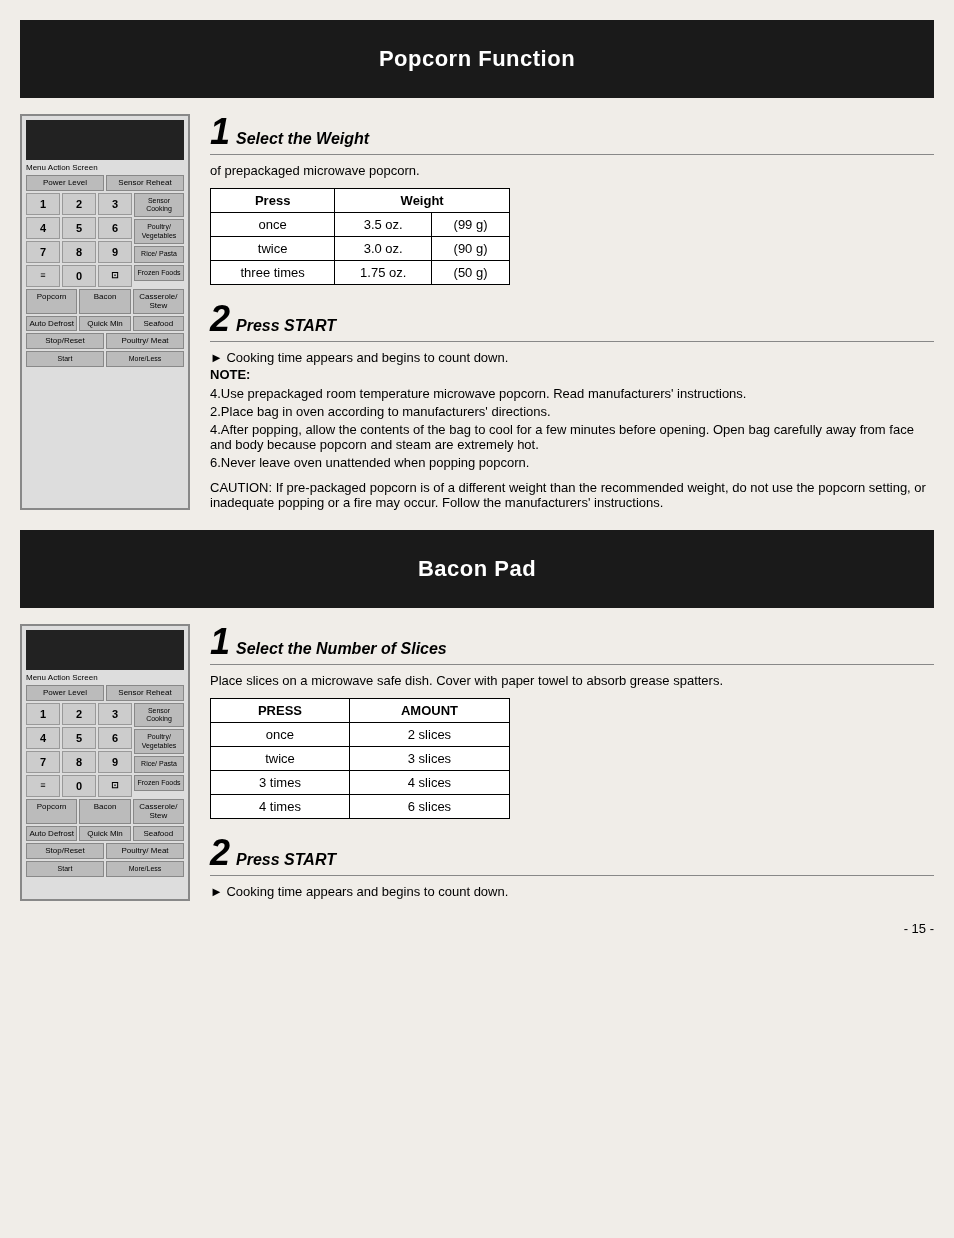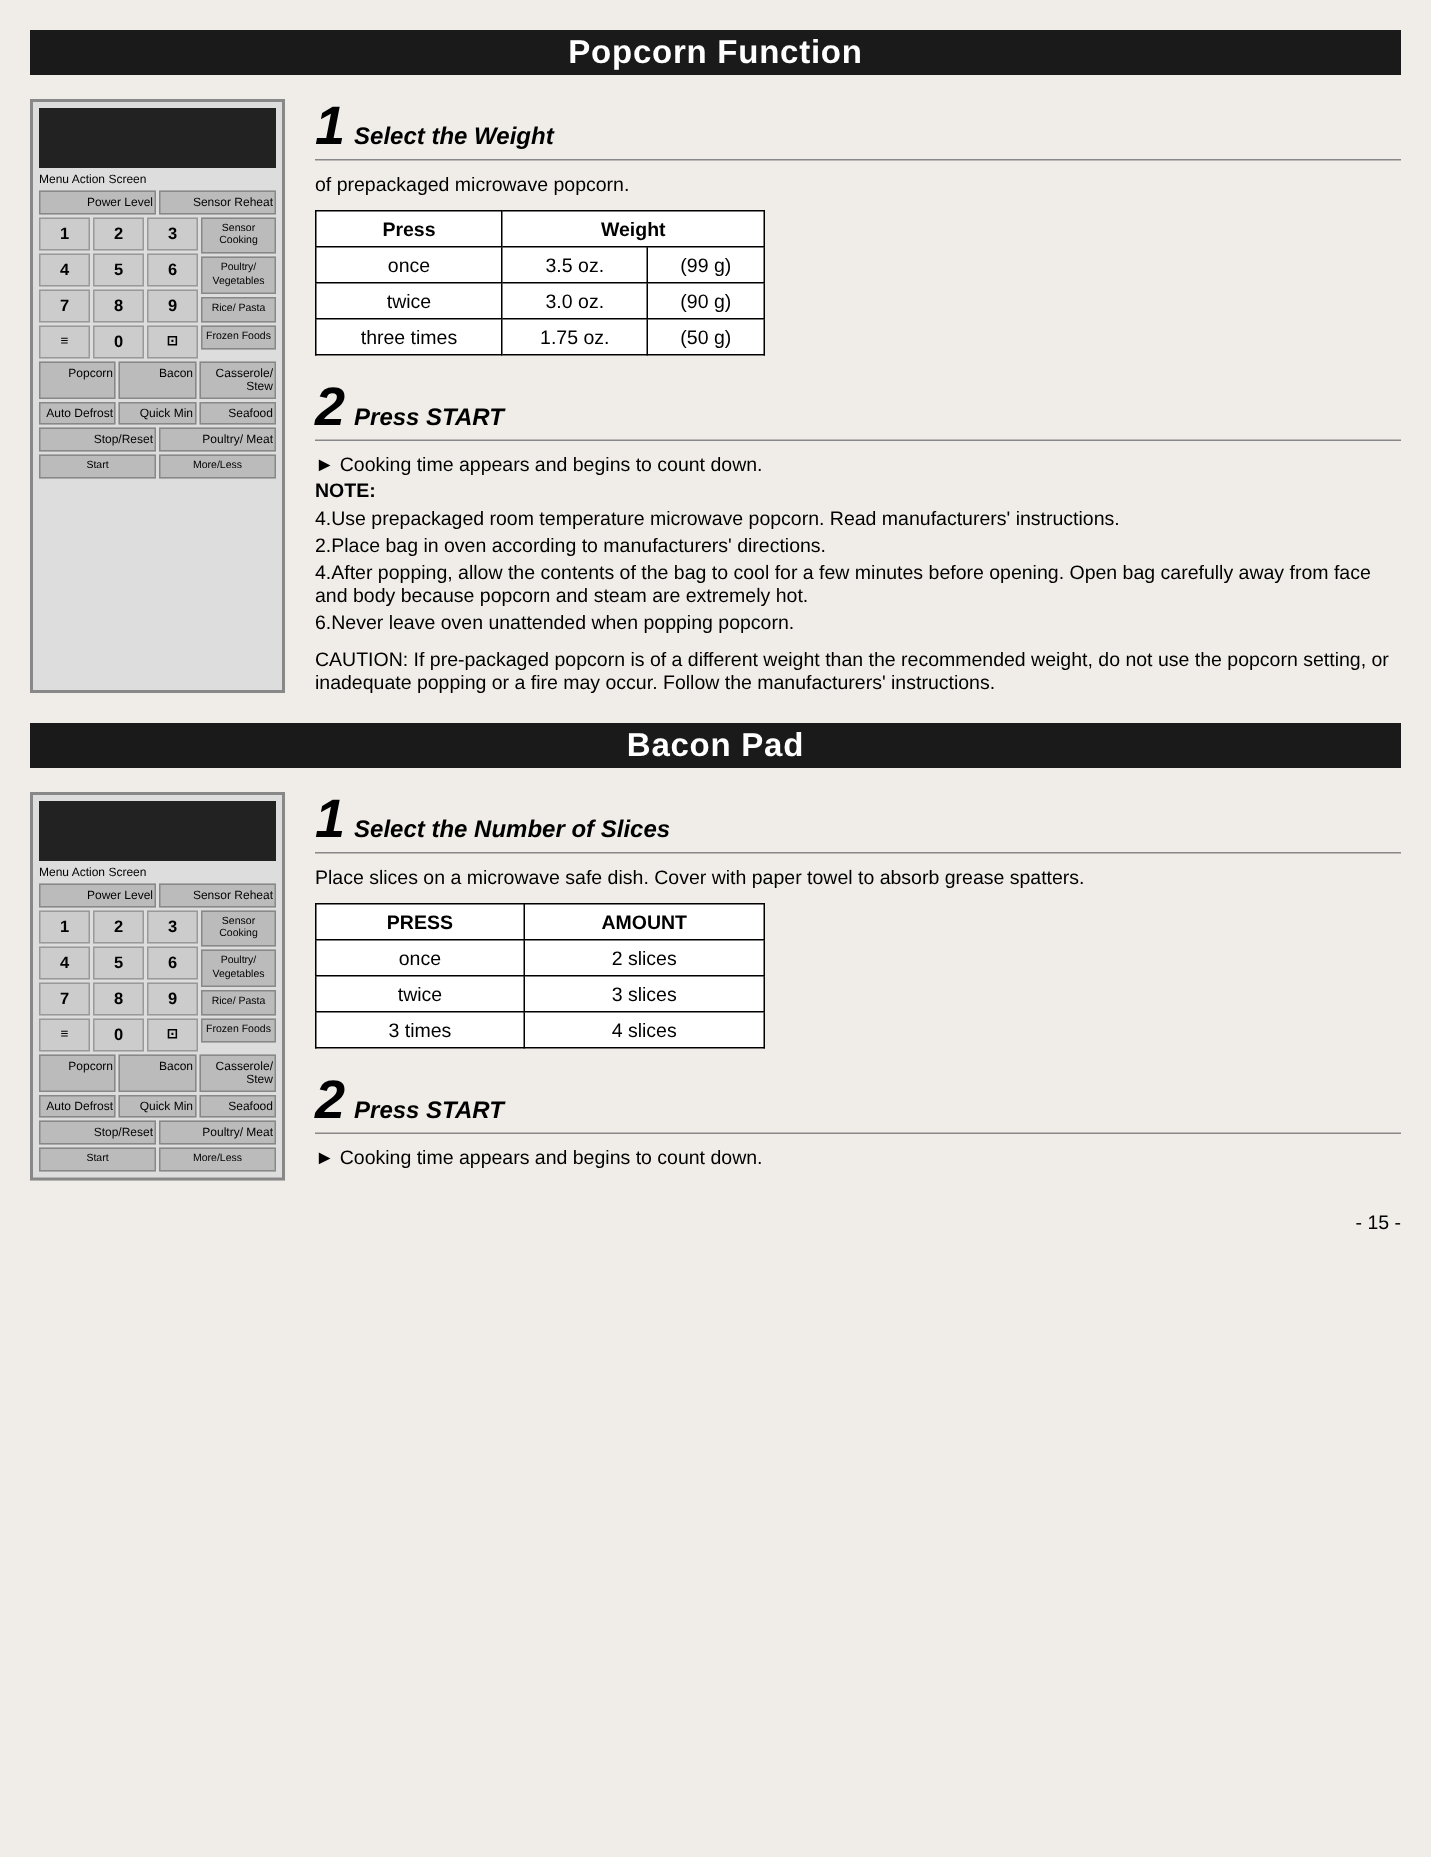--- a/index.html
+++ b/index.html
@@ -13,21 +13,21 @@
       padding: 10px 20px;
     }
 
     
     .section-header {
       background: #1a1a1a;
       color: #fff;
       text-align: center;
       font-size: 22px;
       font-weight: bold;
-      padding: 2px 0;
+      padding: 26px 0;
       margin: 10px 0 16px 0;
       letter-spacing: 0.5px;
     }
 
     
     .section-content {
       display: flex;
       flex-direction: row;
       gap: 20px;
       margin-bottom: 20px;
@@ -52,21 +52,21 @@
       margin-bottom: 3px;
     }
     .panel-row {
       display: flex;
       gap: 2px;
       margin-bottom: 2px;
     }
     .panel-btn {
       background: #bbb;
       border: 1px solid #888;
-      text-align: right;
+      text-align: center;
       font-size: 8px;
       padding: 2px 1px;
       flex: 1;
       line-height: 1.2;
     }
     .panel-btn-tall {
       background: #bbb;
       border: 1px solid #888;
       text-align: center;
       font-size: 7px;
@@ -397,20 +397,24 @@
           <td>2 slices</td>
         </tr>
         <tr>
           <td>twice</td>
           <td>3 slices</td>
         </tr>
         <tr>
           <td>3 times</td>
           <td>4 slices</td>
         </tr>
+        <tr>
+          <td>4 times</td>
+          <td>6 slices</td>
+        </tr>
       </tbody>
     </table>
 
     <div class="step2-block">
       <div class="step-heading">
         <span class="step-number">2</span>
         <span class="step-title">Press START</span>
       </div>
       <p class="step-desc arrow-connector">► Cooking time appears and begins to count down.</p>
     </div>

